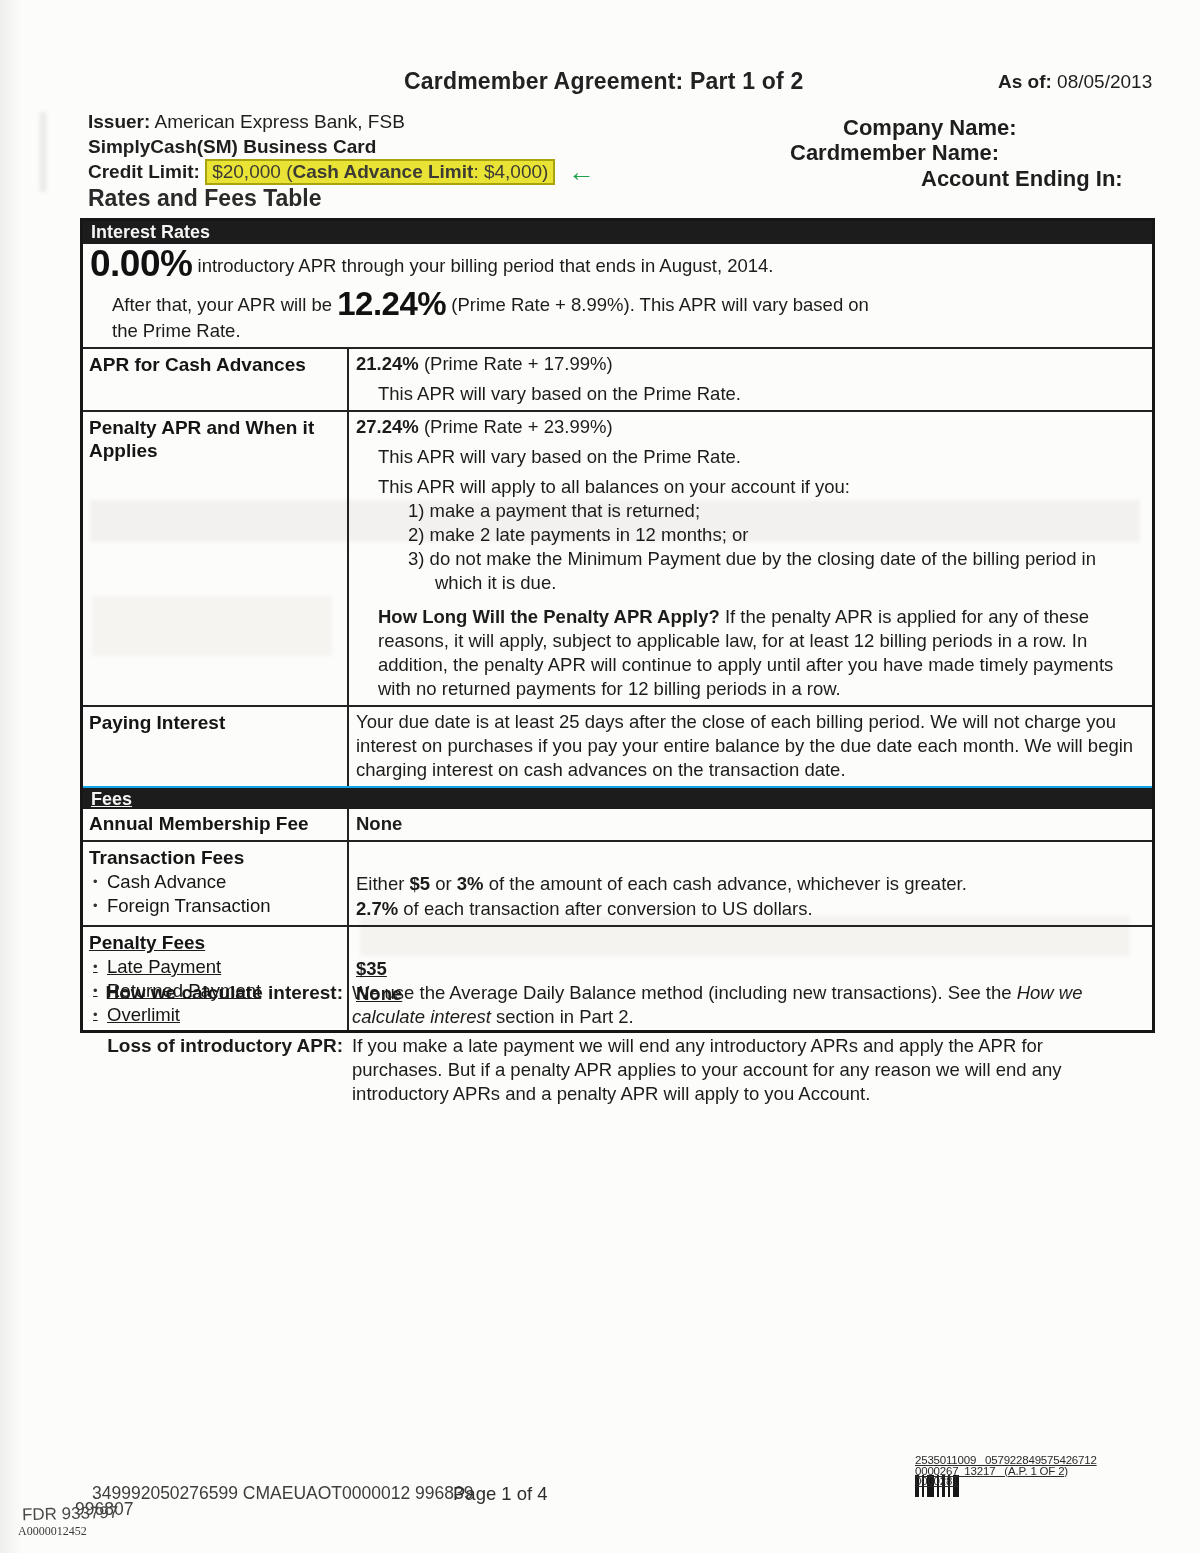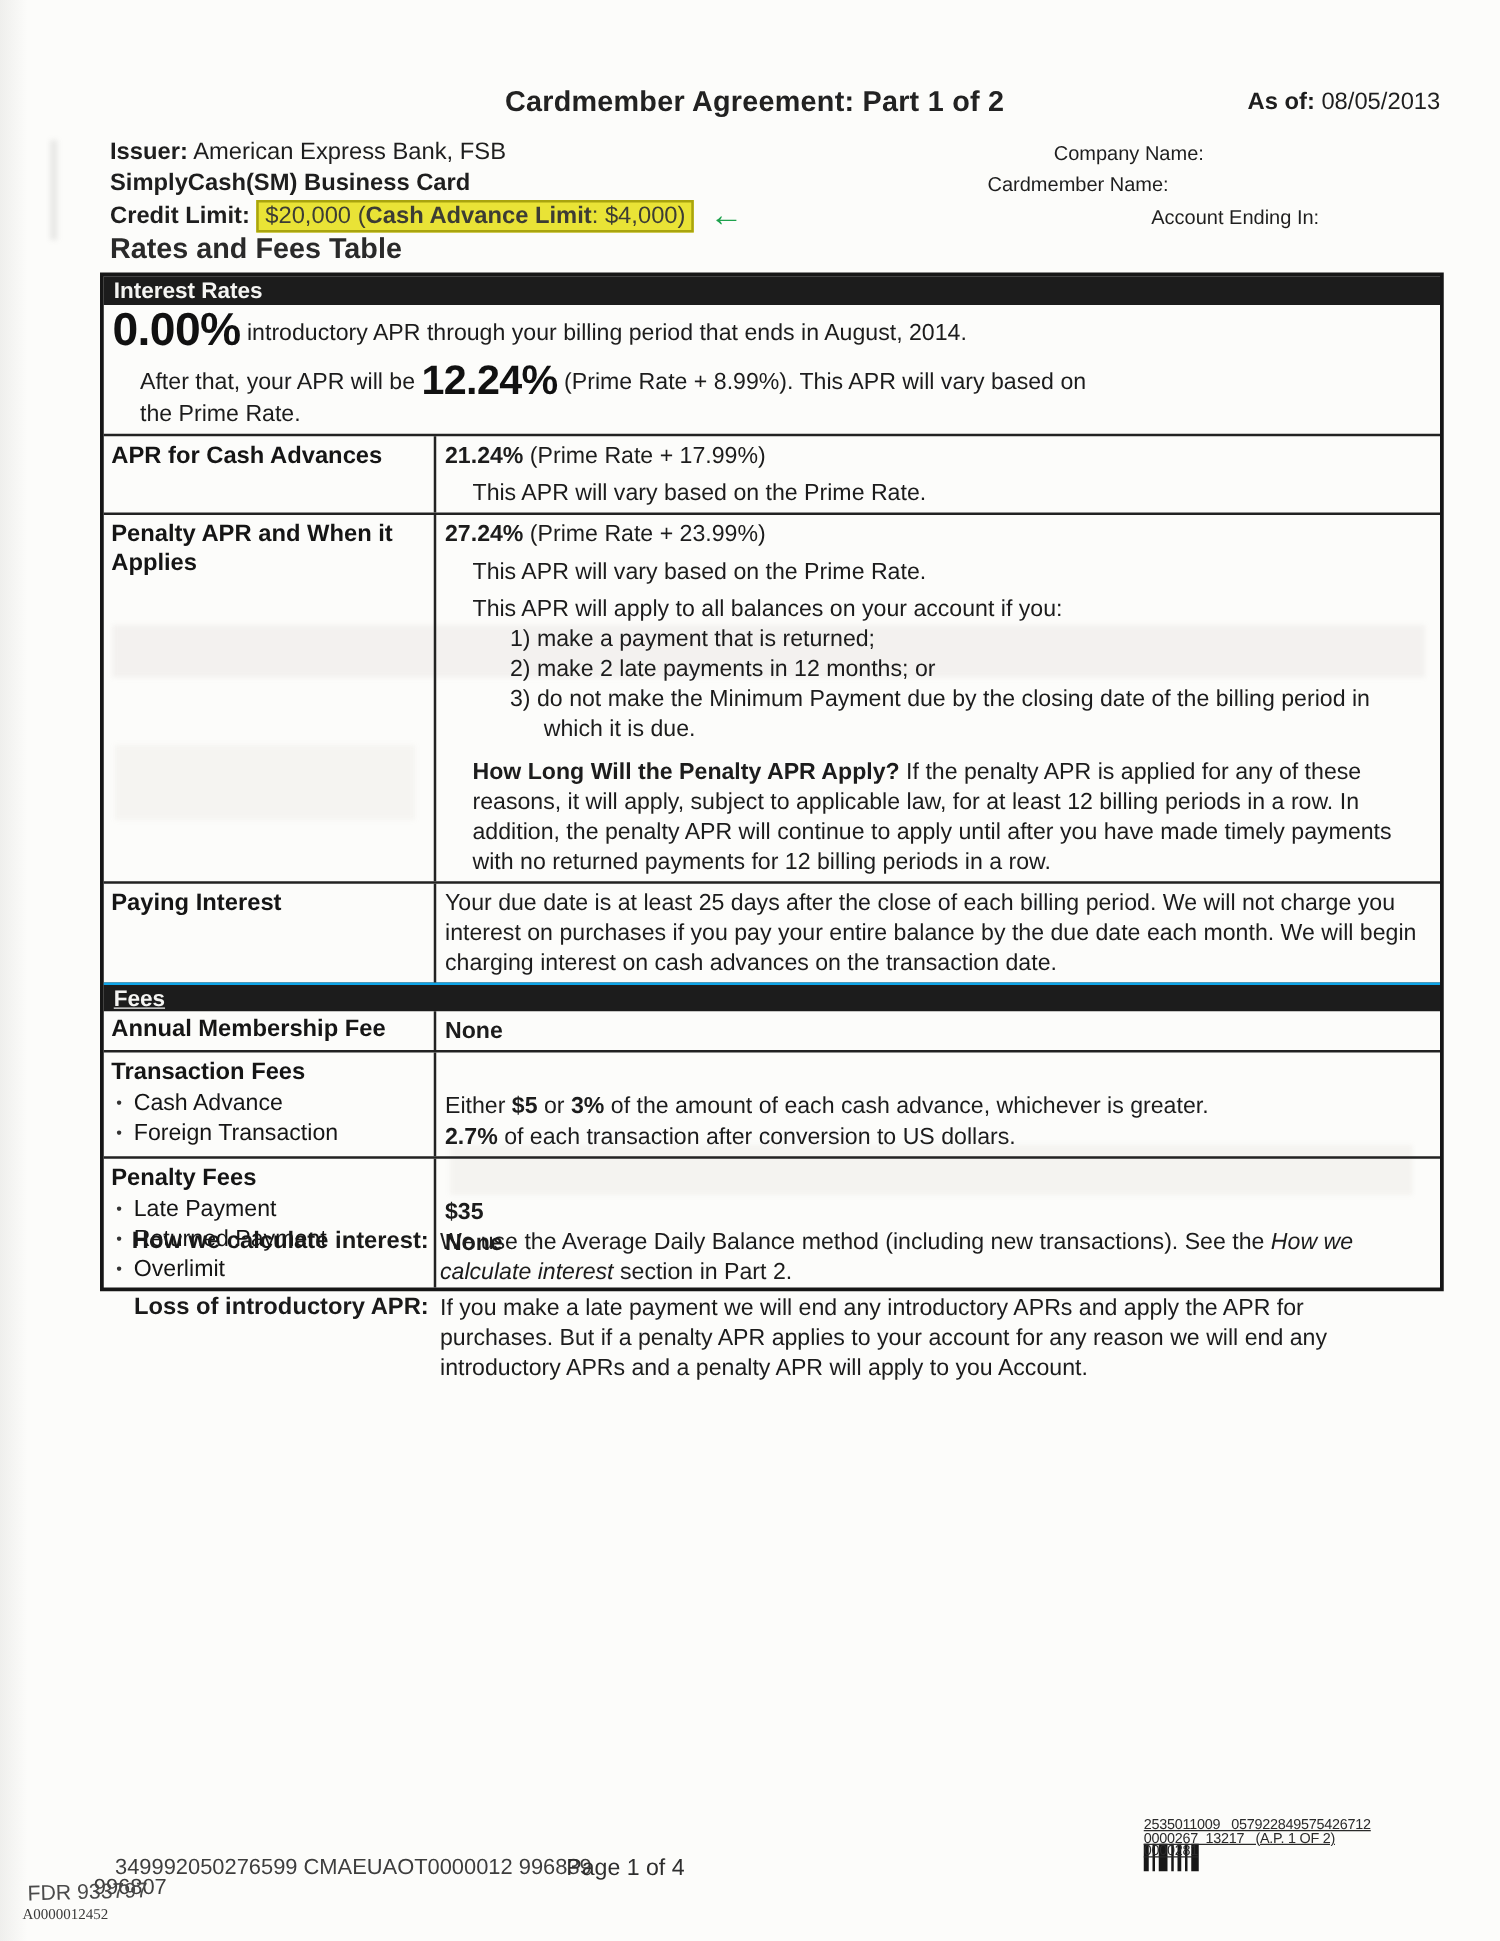--- a/index.html
+++ b/index.html
@@ -25,21 +25,21 @@
   .doc-title { left:404px; top:68px; font-size:23px; font-weight:bold; color:#222; letter-spacing:0.2px; }
   .as-of { left:998px; top:71px; font-size:19px; }
   .hdr-left { left:88px; top:110px; font-size:19px; line-height:24px; }
   .hdr-left .line { margin-bottom:1px; height:24px; white-space:nowrap; }
   .highlight {
     background:#e9e336; border:2px solid #a9a40e; padding:0 5px 1px 5px;
     color:#3c3c34;
   }
   .arrow-green { color:#1ea24d; font-weight:bold; font-size:27px; vertical-align:-3px; margin-left:7px; }
   .rft-title { font-size:23px; font-weight:bold; color:#2a2a2a; margin-top:2px; }
-  .hdr-right-label { font-size:16px; font-weight:normal; white-space:nowrap; }
+  .hdr-right-label { font-size:22px; font-weight:bold; white-space:nowrap; }
 
   
   .rates-table { left:80px; top:218px; width:1075px; border:3px solid #161616; background:transparent; }
   .section-bar { background:#1c1c1c; color:#f4f4f2; font-size:18px; font-weight:bold;
     padding:1px 8px 3px 8px; height:23px; }
   .trow { display:flex; border-top:2px solid #222; }
   .trow.first { border-top:none; }
   .tlabel { width:266px; min-width:266px; border-right:2px solid #222; padding:4px 10px 4px 6px;
     font-size:19px; font-weight:bold; line-height:23px; color:#151515; }
   .tvalue { flex:1; padding:3px 10px 4px 7px; font-size:18.5px; line-height:24px; color:#1c1c1c; }
@@ -172,21 +172,21 @@
           <span class="bullet-dot">•</span>
           <span>Foreign Transaction</span>
         </div>
     </div>
     <div class="tvalue fee-values">
       <div><span>Either </span><span class="b">$5</span><span> or </span><span class="b">3%</span><span> of the amount of each cash advance, whichever is greater.</span></div>
       <div><span class="b">2.7%</span><span> of each transaction after conversion to US dollars.</span></div>
     </div>
   </div>
 
-  <div class="trow" style="min-height:99px;">
+  <div class="trow" style="min-height:99px;text-decoration:underline;">
     <div class="tlabel">
       <div>Penalty Fees</div>
       <div class="bullet-item">
           <span class="bullet-dot">•</span>
           <span>Late Payment</span>
         </div>
       <div class="bullet-item">
           <span class="bullet-dot">•</span>
           <span>Returned Payment</span>
         </div>

